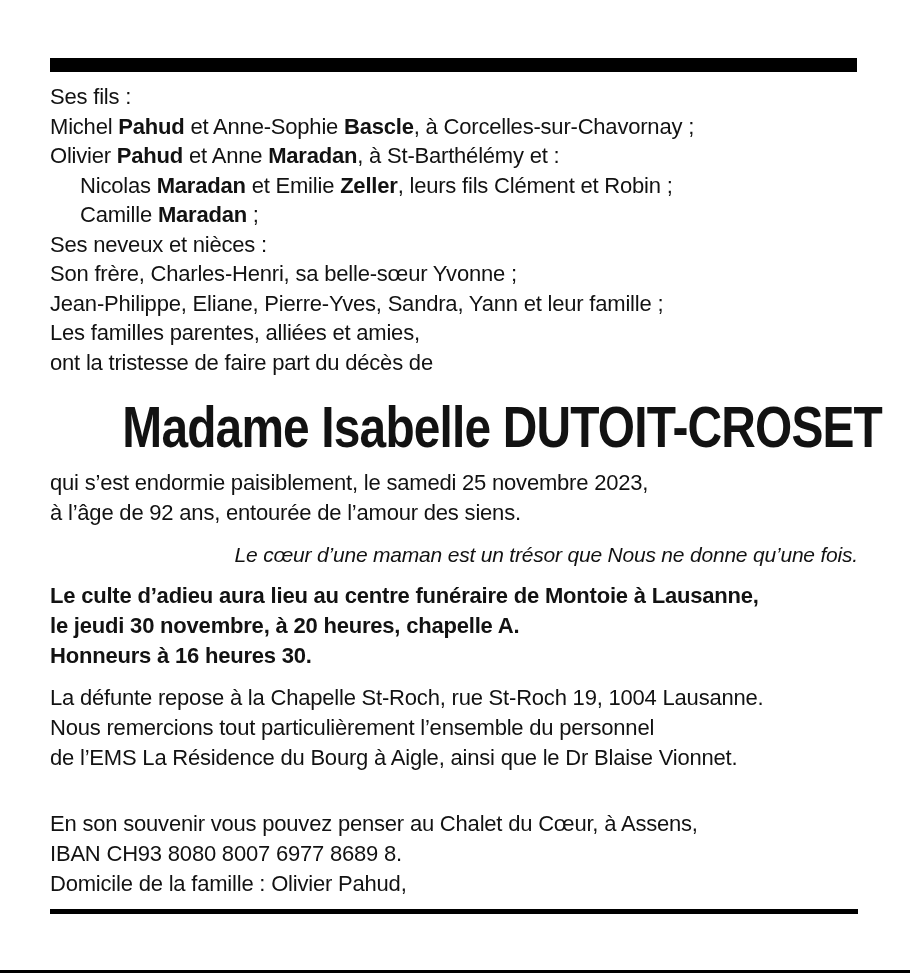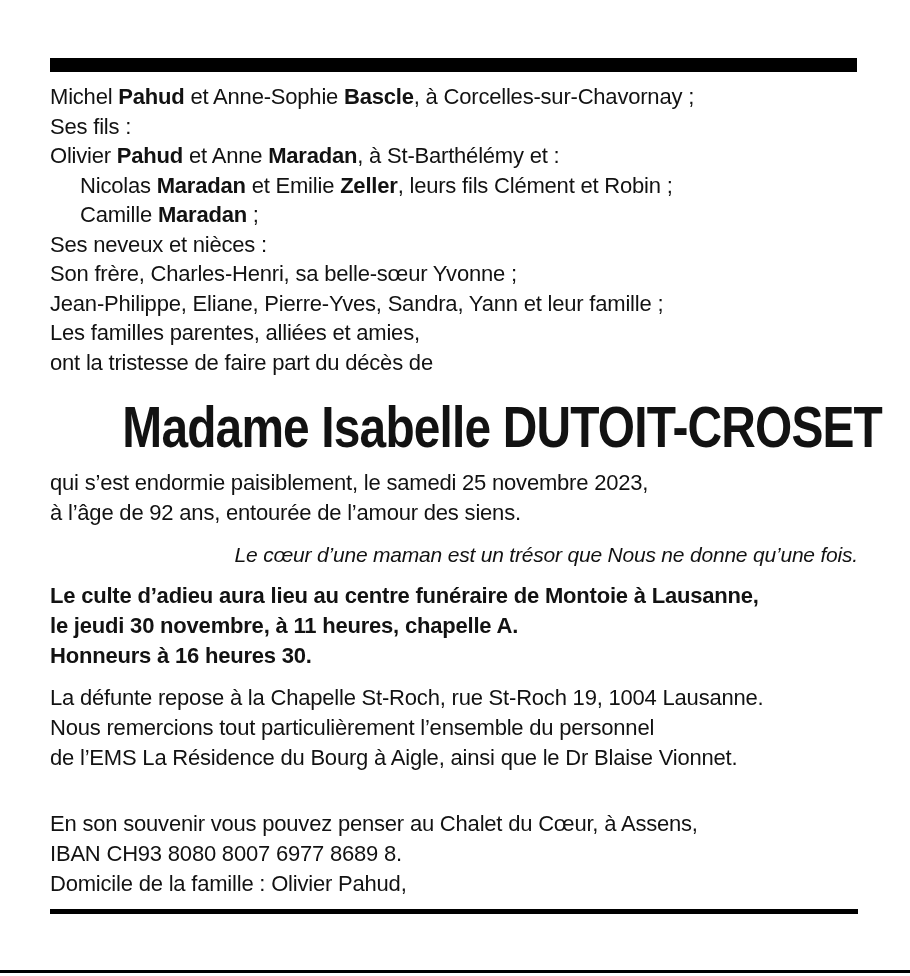--- a/index.html
+++ b/index.html
@@ -76,22 +76,22 @@
   .right-line { text-align: right; white-space: nowrap; }
 </style>
 </head>
 <body>
 
 <div class="sheet">
 
   <div class="bar top-bar"></div>
 
   <div class="para block-intro">
+      <div class="line"><span>Ses fils :</span></div>
       <div class="line"><span>Michel </span><span class="bold">Pahud</span><span> et Anne-Sophie </span><span class="bold">Bascle</span><span>, à Corcelles-sur-Chavornay ;</span></div>
-      <div class="line"><span>Ses fils :</span></div>
       <div class="line"><span>Olivier </span><span class="bold">Pahud</span><span> et Anne </span><span class="bold">Maradan</span><span>, à St-Barthélémy et :</span></div>
       <div class="line indented"><span>Nicolas </span><span class="bold">Maradan</span><span> et Emilie </span><span class="bold">Zeller</span><span>, leurs fils Clément et Robin ;</span></div>
       <div class="line indented"><span>Camille </span><span class="bold">Maradan</span><span> ;</span></div>
       <div class="line"><span>Ses neveux et nièces :</span></div>
       <div class="line"><span>Son frère, Charles-Henri, sa belle-sœur Yvonne ;</span></div>
       <div class="line"><span>Jean-Philippe, Eliane, Pierre-Yves, Sandra, Yann et leur famille ;</span></div>
       <div class="line"><span>Les familles parentes, alliées et amies,</span></div>
       <div class="line"><span>ont la tristesse de faire part du décès de</span></div>
     </div>
 
@@ -101,21 +101,21 @@
 
   <div class="para block-death">
       <div class="line">qui s’est endormie paisiblement, le samedi 25 novembre 2023,</div>
       <div class="line">à l’âge de 92 ans, entourée de l’amour des siens.</div>
     </div>
 
   <div class="quote">Le cœur d’une maman est un trésor que Nous ne donne qu’une fois.</div>
 
   <div class="para block-ceremony">
       <div class="line">Le culte d’adieu aura lieu au centre funéraire de Montoie à Lausanne,</div>
-      <div class="line">le jeudi 30 novembre, à 11 heures, chapelle A.</div>
+      <div class="line">le jeudi 30 novembre, à 20 heures, chapelle A.</div>
       <div class="line">Honneurs à 16 heures 30.</div>
     </div>
 
   <div class="para block-resting">
       <div class="line">La défunte repose à la Chapelle St-Roch, rue St-Roch 19, 1004 Lausanne.</div>
       <div class="line">Nous remercions tout particulièrement l’ensemble du personnel</div>
       <div class="line">de l’EMS La Résidence du Bourg à Aigle, ainsi que le Dr Blaise Vionnet.</div>
     </div>
 
   <div class="para block-memorial">

